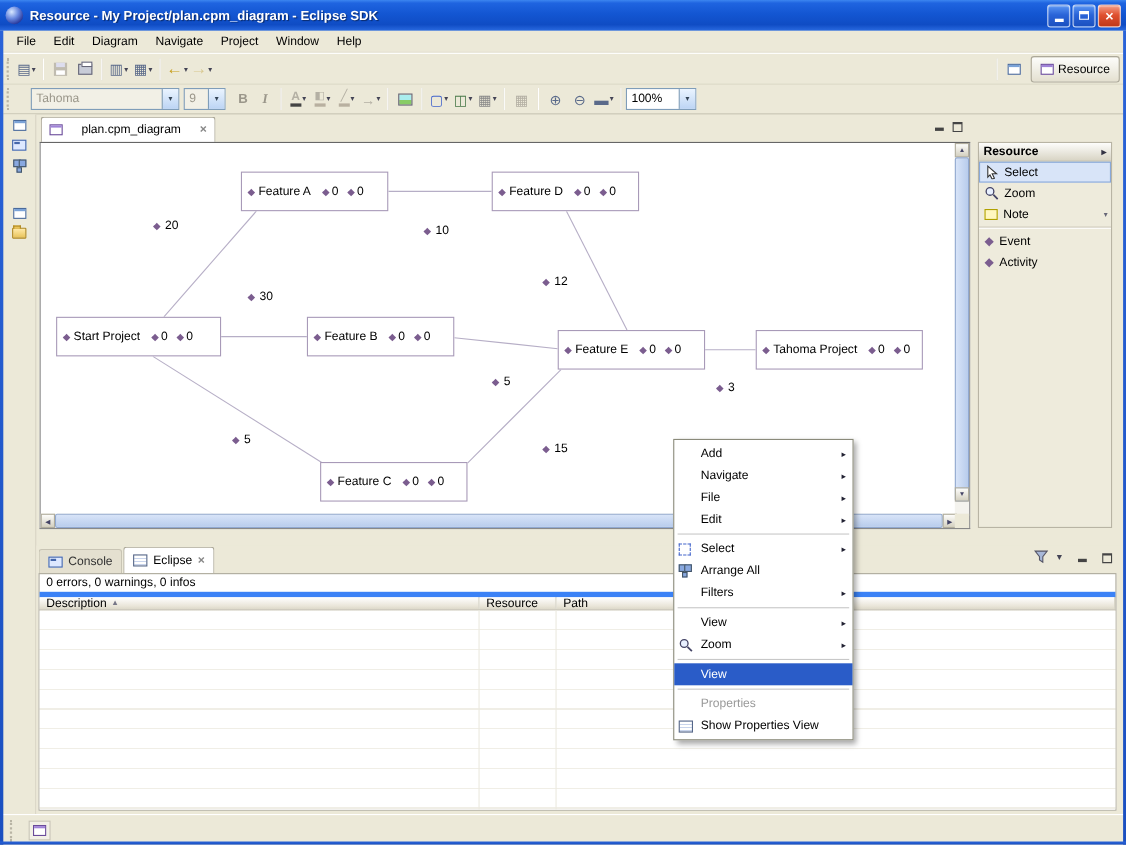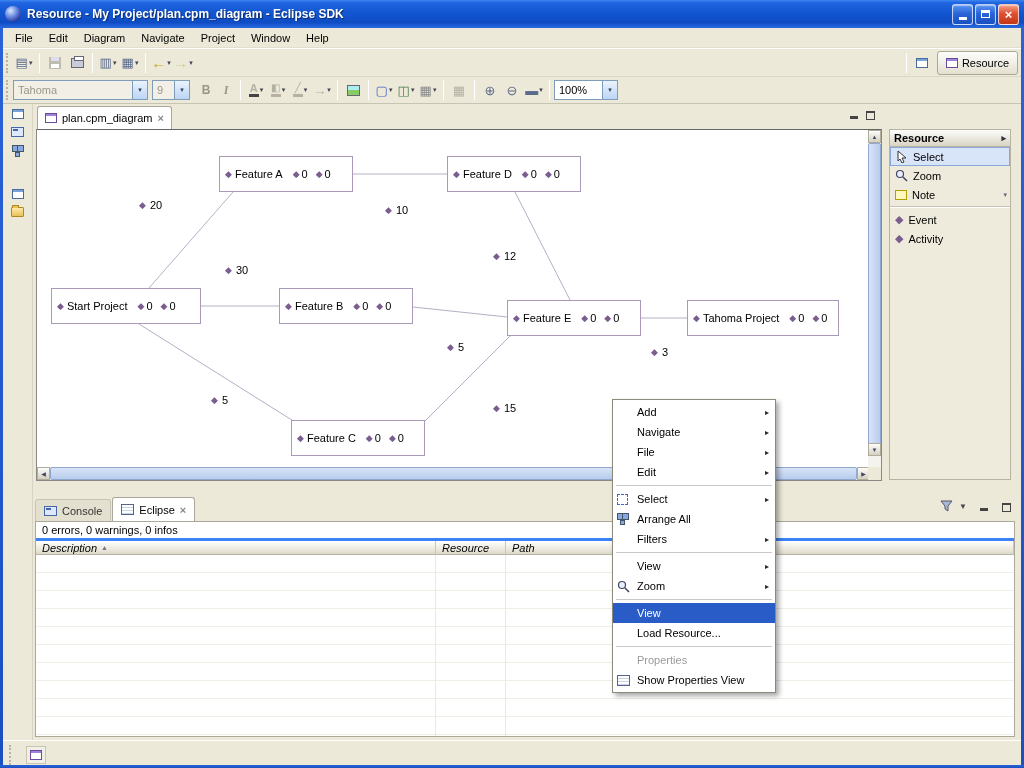--- a/index.html
+++ b/index.html
@@ -39,21 +39,21 @@
   .toolbar.row2 { top:76px; height:28px; border-top:1px solid #ddd9c8; border-bottom:1px solid #c8c4b4; }
   .grip { width:4px; height:20px; margin:0 3px; border-left:2px dotted #b8b4a4; }
   .tsep { width:1px; height:20px; background:#c8c4b4; border-right:1px solid #fff; margin:0 4px; }
   .tb-icon { height:22px; min-width:22px; display:flex; align-items:center; justify-content:center;
     color:#5a6a8a; font-size:13px; position:relative; }
   .tb-icon.disabled { color:#b4b0a4; }
   .dd { font-size:7px; color:#445; margin-left:1px; }
   .yellow { color:#c8a020; font-weight:bold; font-size:15px; }
   .combo { background:#fff; border:1px solid #7f9db9; height:20px; display:flex; align-items:center;
     font-size:11px; padding-left:4px; }
-  .combo.disabled { background:#f2f0e6; color:#9a968a; }
+  .combo.disabled { background:#f2f0e6; color:#9a968a;margin-left:15px; }
   .combo-arrow { width:15px; height:100%; margin-left:auto; background:linear-gradient(#eaf4ff,#bcd4f4);
     border-left:1px solid #7f9db9; display:flex; align-items:center; justify-content:center; font-size:7px; color:#345; }
   .letter-btn { width:20px; height:20px; display:flex; align-items:center; justify-content:center;
     color:#9a968a; font-weight:bold; font-size:12px; }
   .colorstack { display:flex; flex-direction:column; align-items:center; line-height:10px; }
   .colorbar { width:10px; height:3px; margin-top:1px; }
 
   
   .persp-bar { position:absolute; right:6px; top:50px; height:26px; display:flex; align-items:center; }
   .persp-btn { display:flex; align-items:center; gap:4px; height:24px; padding:0 8px;
@@ -90,21 +90,21 @@
   .minmax .bar { width:8px; height:3px; background:#444; margin-bottom:1px; }
   .minmax .box { width:9px; height:9px; border:1px solid #444; border-top:2px solid #444; }
 
   
   .left-strip { position:absolute; left:3px; top:104px; width:30px; height:636px; background:#ece9d8;
     border-right:1px solid #d8d4c4; display:flex; flex-direction:column; align-items:center; padding-top:5px; gap:8px; }
 
   .editor { position:absolute; left:33px; top:104px; width:852px; height:392px; }
   .tabrow { position:absolute; left:0; top:0; right:0; height:25px; }
   .etab { position:absolute; left:4px; top:2px; height:23px; background:#fff; border:1px solid #aca899; border-bottom:none;
-    border-radius:3px 3px 0 0; display:flex; align-items:center; gap:5px; padding:0 7px; }
+    border-radius:3px 3px 0 0; display:flex; align-items:center; gap:17px; padding:0 7px; }
   .etab .x { color:#888; font-size:11px; font-weight:bold; }
   .editor-minmax { position:absolute; right:8px; top:4px; display:flex; }
 
   .canvas { position:absolute; left:3px; top:25px; width:846px; height:352px; background:#fff;
     border:1px solid #888; border-top-color:#666; }
   .canvas-inner { position:absolute; left:0; top:0; width:832px; height:338px; overflow:hidden; }
   .edges-svg { position:absolute; left:0; top:0; }
   .node { position:absolute; height:36px; background:#fff; border:1px solid #a89ab8; display:flex;
     align-items:center; padding-left:5px; font-size:11px; white-space:nowrap; }
   .node .lbl { margin:0 10px 0 3px; }
@@ -136,21 +136,21 @@
   
   .bottom { position:absolute; left:33px; top:496px; width:988px; height:244px; background:#ece9d8; }
   .btabs { position:absolute; left:2px; top:1px; height:24px; display:flex; align-items:flex-end; }
   .btab { height:22px; display:flex; align-items:center; gap:5px; padding:0 8px; border:1px solid #c8c4b4;
     border-bottom:none; border-radius:3px 3px 0 0; background:#e4e0d0; margin-right:1px; color:#333; }
   .btab.active { background:#fff; border-color:#aca899; height:24px; color:#000; }
   .btab .x { color:#888; font-weight:bold; }
   .bpanel-icons { position:absolute; right:8px; top:4px; display:flex; align-items:center; gap:6px; }
   .bcontent { position:absolute; left:2px; top:25px; width:980px; height:216px; background:#fff; border:1px solid #aca899; }
   .summary { height:16px; display:flex; align-items:center; padding-left:6px; }
-  .thead { height:17px; display:flex; border-top:3px solid #3b82f6;font-style:italic; }
+  .thead { height:17px; display:flex; border-top:5px solid #3b82f6; }
   .th { background:linear-gradient(#ffffff,#eae6da 70%,#dcd8c8); border-right:1px solid #cac6b6;
     border-bottom:1px solid #b8b4a4; display:flex; align-items:center; padding-left:6px; gap:4px; }
   .sort { font-size:7px; color:#778; }
   .tbody { position:absolute; left:0; top:33px; right:0; bottom:0;
     background:repeating-linear-gradient(180deg,#fff 0 17px,#f0eee6 17px 18px); }
   .colline { position:absolute; top:0; bottom:0; width:1px; background:#eceae0; }
 
   
   .statusbar { position:absolute; left:0; right:0; top:740px; height:28px; background:#ece9d8; border-top:1px solid #fff;
     display:flex; align-items:center; padding-left:6px; gap:10px; }
@@ -620,23 +620,20 @@
           <line x1="8" y1="8" x2="12" y2="12" stroke="#446" stroke-width="1.6"></line>
         </svg>
       </span>
       <span>Zoom</span>
       <span class="sub">▸</span>
     </div>
     <div class="ctx-sep"></div>
     <div class="ctx-item hl">
       <span>View</span>
     </div>
-    <div class="ctx-item">
-      <span>Load Resource...</span>
-    </div>
     <div class="ctx-sep"></div>
     <div class="ctx-item disabled">
       <span>Properties</span>
     </div>
     <div class="ctx-item">
       <span class="mi">
           <div class="icon-table"></div>
         </span>
       <span>Show Properties View</span>
     </div>

